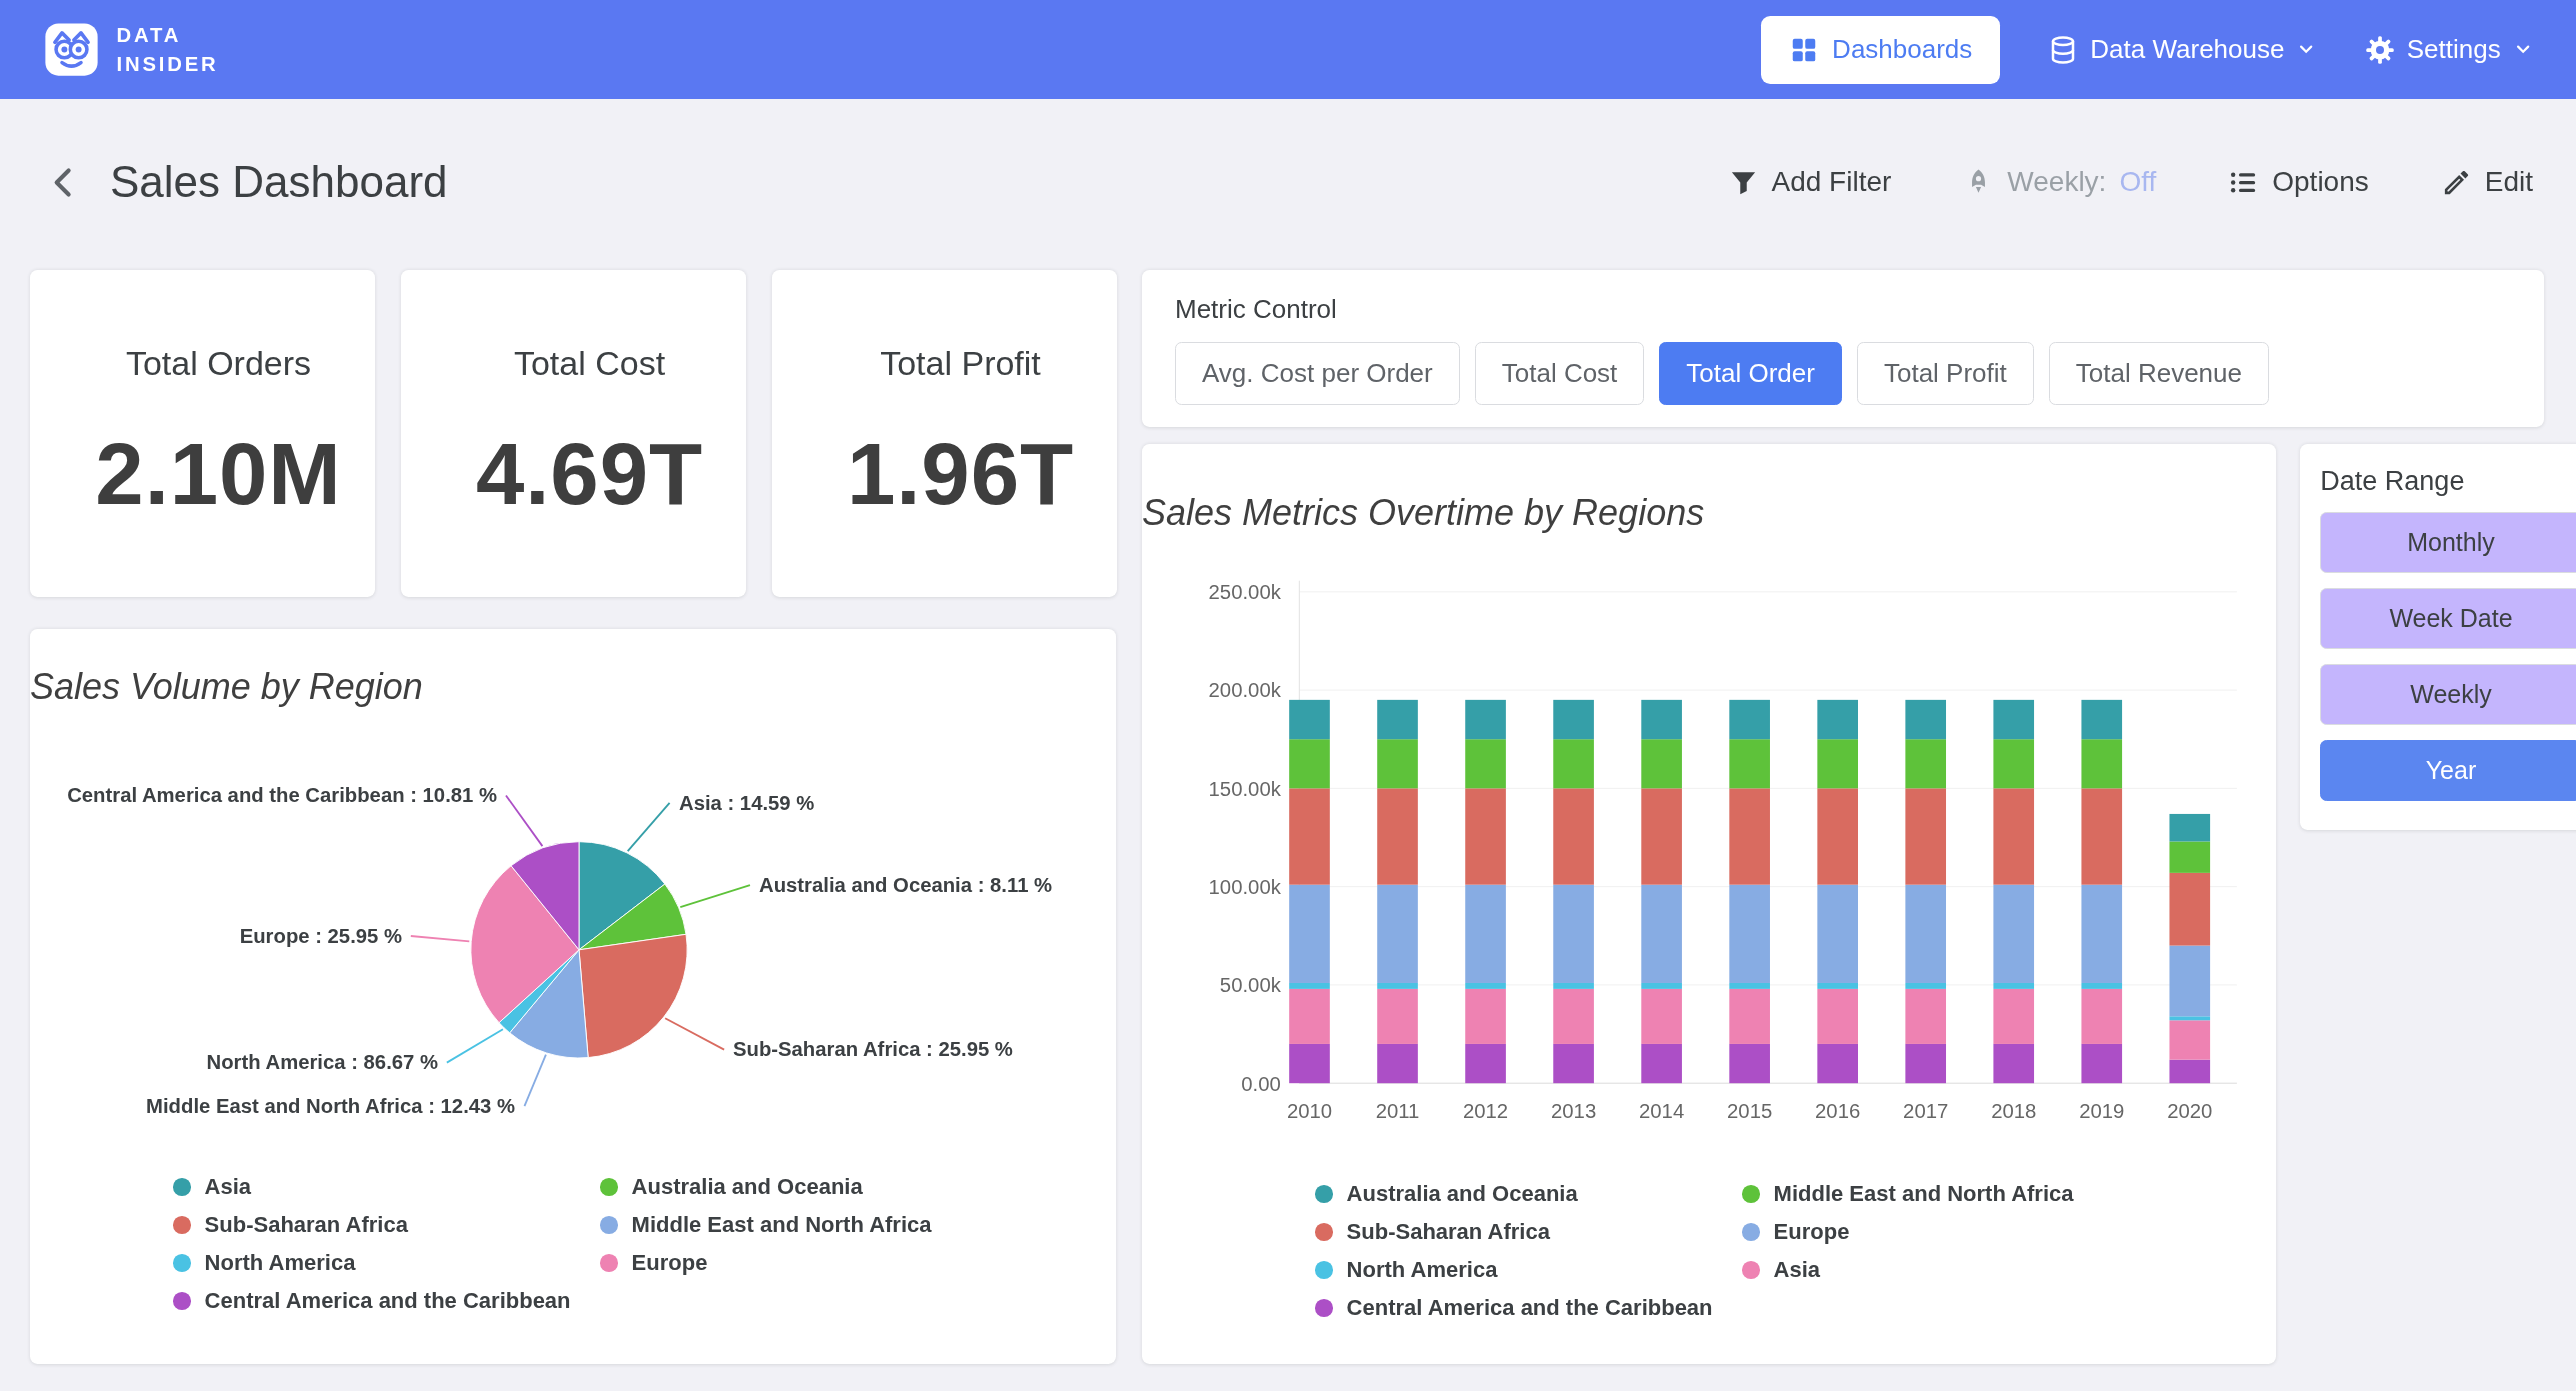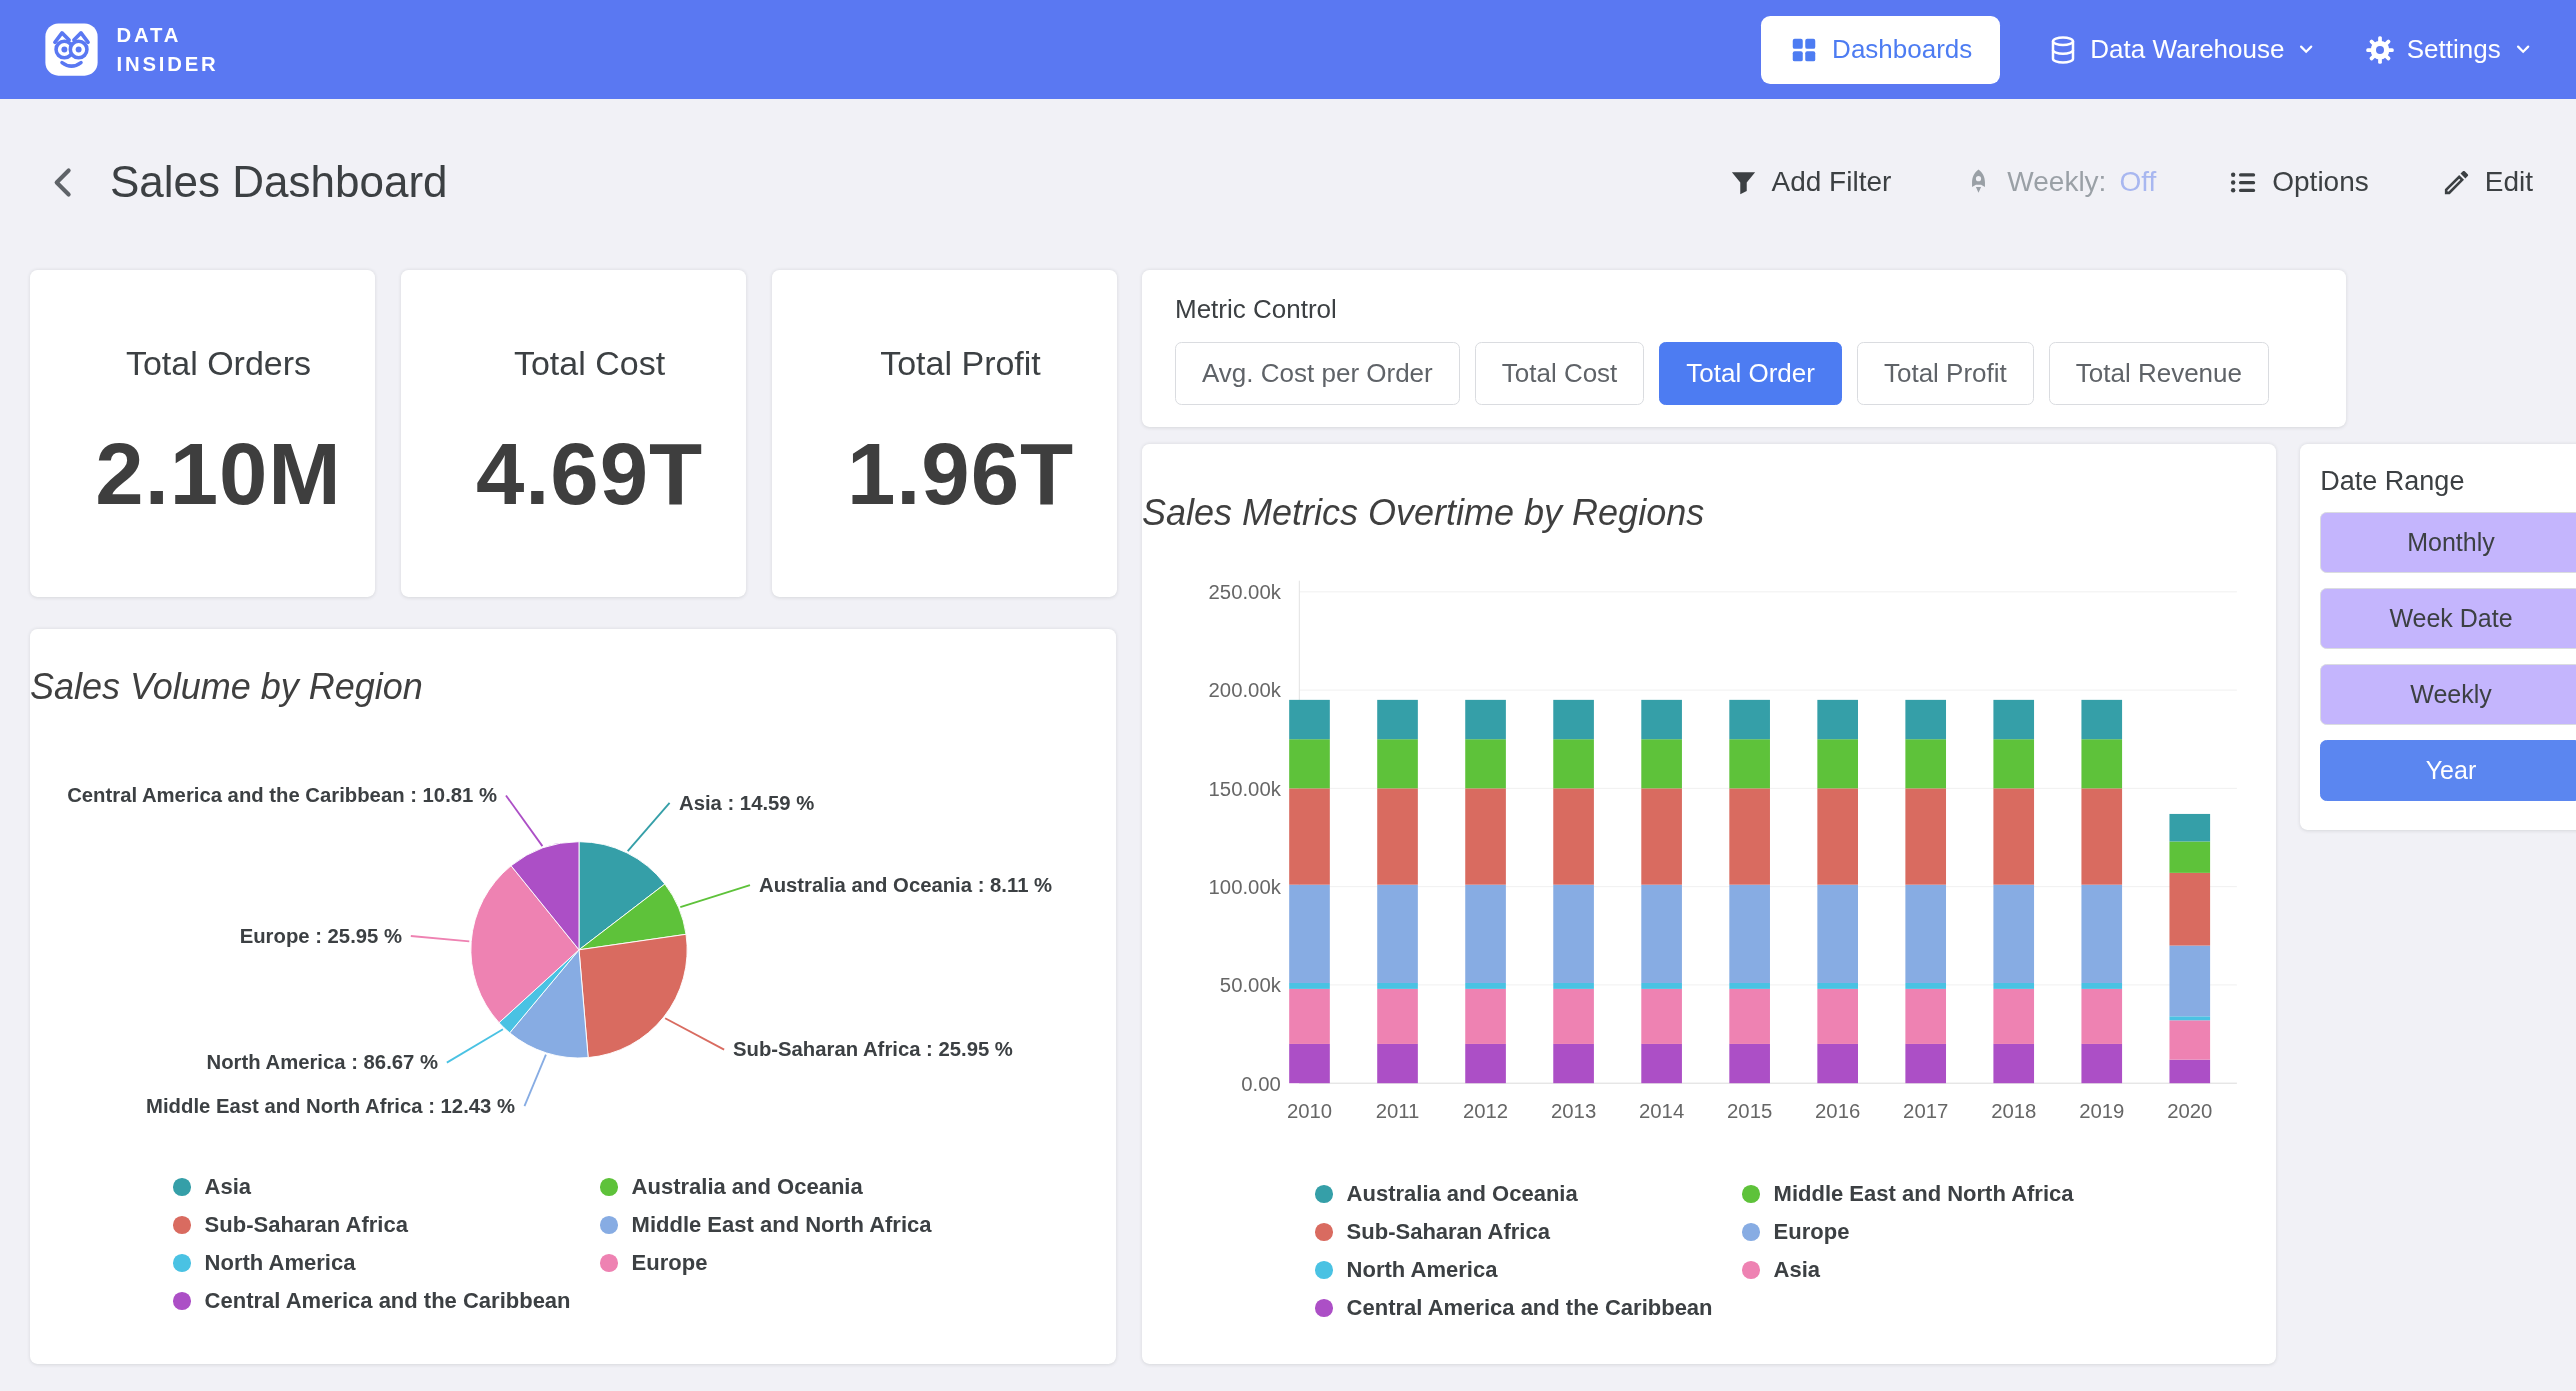--- a/index.html
+++ b/index.html
@@ -26,21 +26,21 @@
   .boost-off { color:#A8B7F0; }
 
   
   .card { position:absolute; background:#fff; border-radius:7.4px; box-shadow:0 0.9px 3.7px rgba(60,64,67,.14); }
 
   .kpi { width:345px; height:327px; top:270px; display:flex; flex-direction:column;
          align-items:center; justify-content:center; gap:41px;padding-left:32px; }
   .kpi-title { font-size:34px; color:#3C4043; }
   .kpi-value { font-size:87px; font-weight:bold; color:#3E3E3E; letter-spacing:0.9px; }
 
-  .metric-card { left:1142px; top:270px; width:1204px; height:157px; padding:24px 33px; }
+  .metric-card { left:1142px; top:270px; width:1402px; height:157px; padding:24px 33px; }
   .metric-title { font-size:26px; color:#3C4043; }
   .metric-buttons { display:flex; gap:15px; margin-top:16.6px; }
   .chip { height:63px; padding:0 26px; font-size:26px; color:#5F6368; background:#fff;
           border:0.9px solid #DADCE0; border-radius:6.5px; }
   .chip.active { background:#4D7CF2; border-color:#4D7CF2; color:#fff; }
 
   .date-card { left:2300px; top:444px; width:302px; height:386px; padding:22px 20.3px; }
   .date-title { font-size:27px; color:#3C4043; }
   .date-btn { display:block; width:100%; height:61px; margin-top:15px; font-size:25px; color:#3C4043;
               background:#c4b5fd; border:0.9px solid #DADCE0; border-radius:6.5px; }

